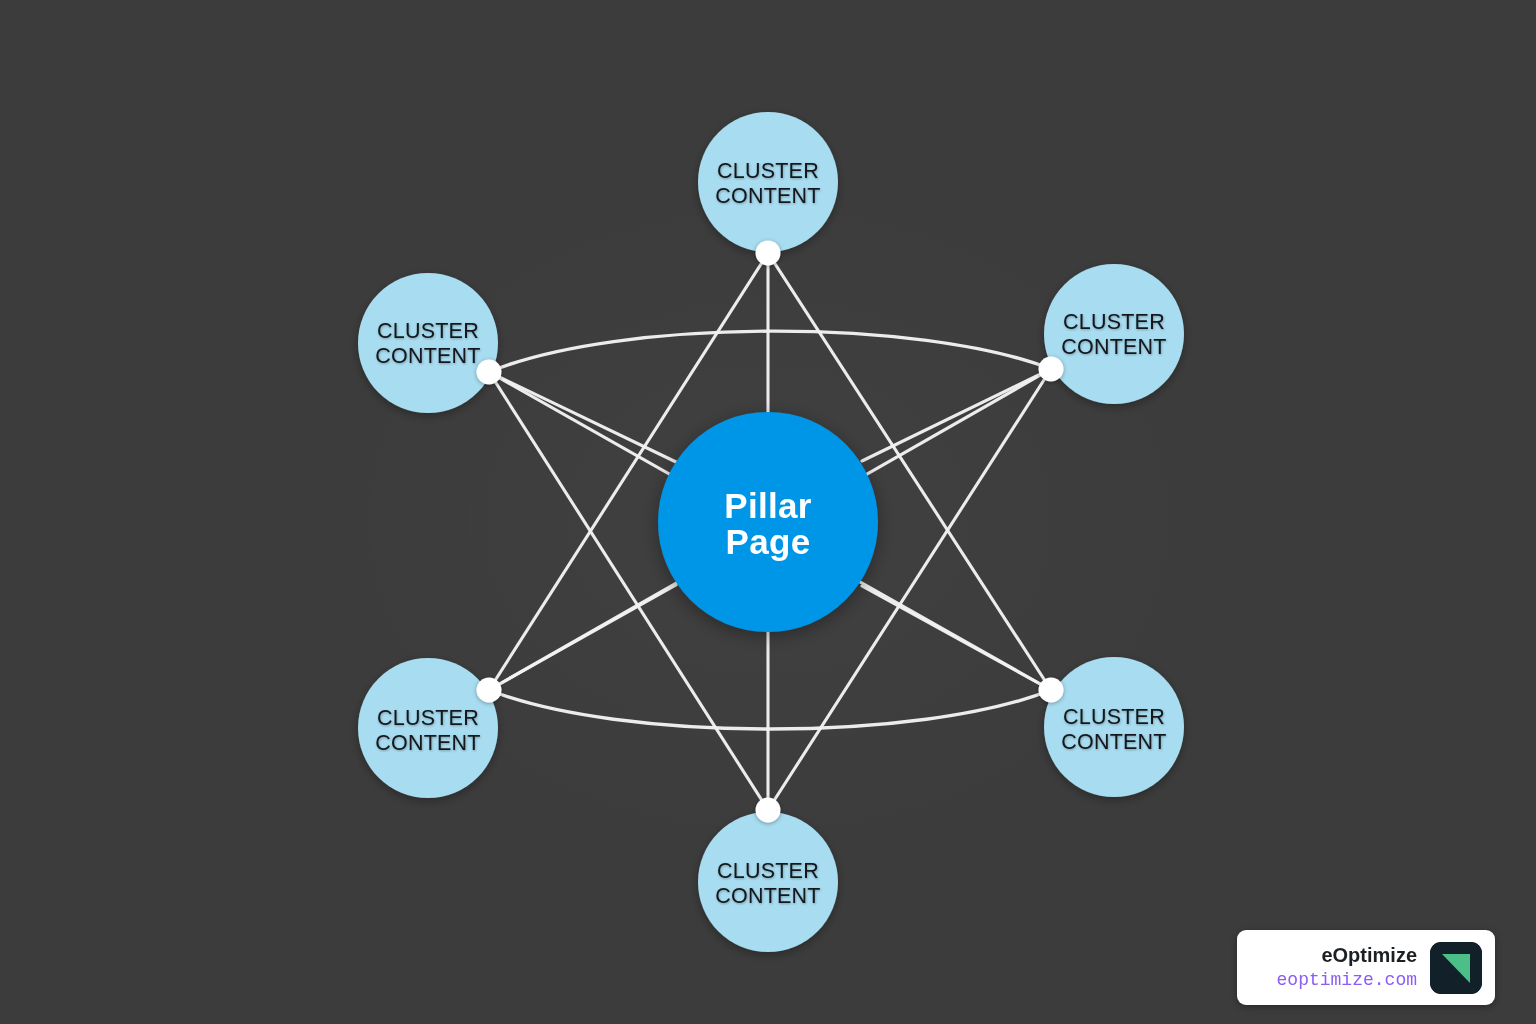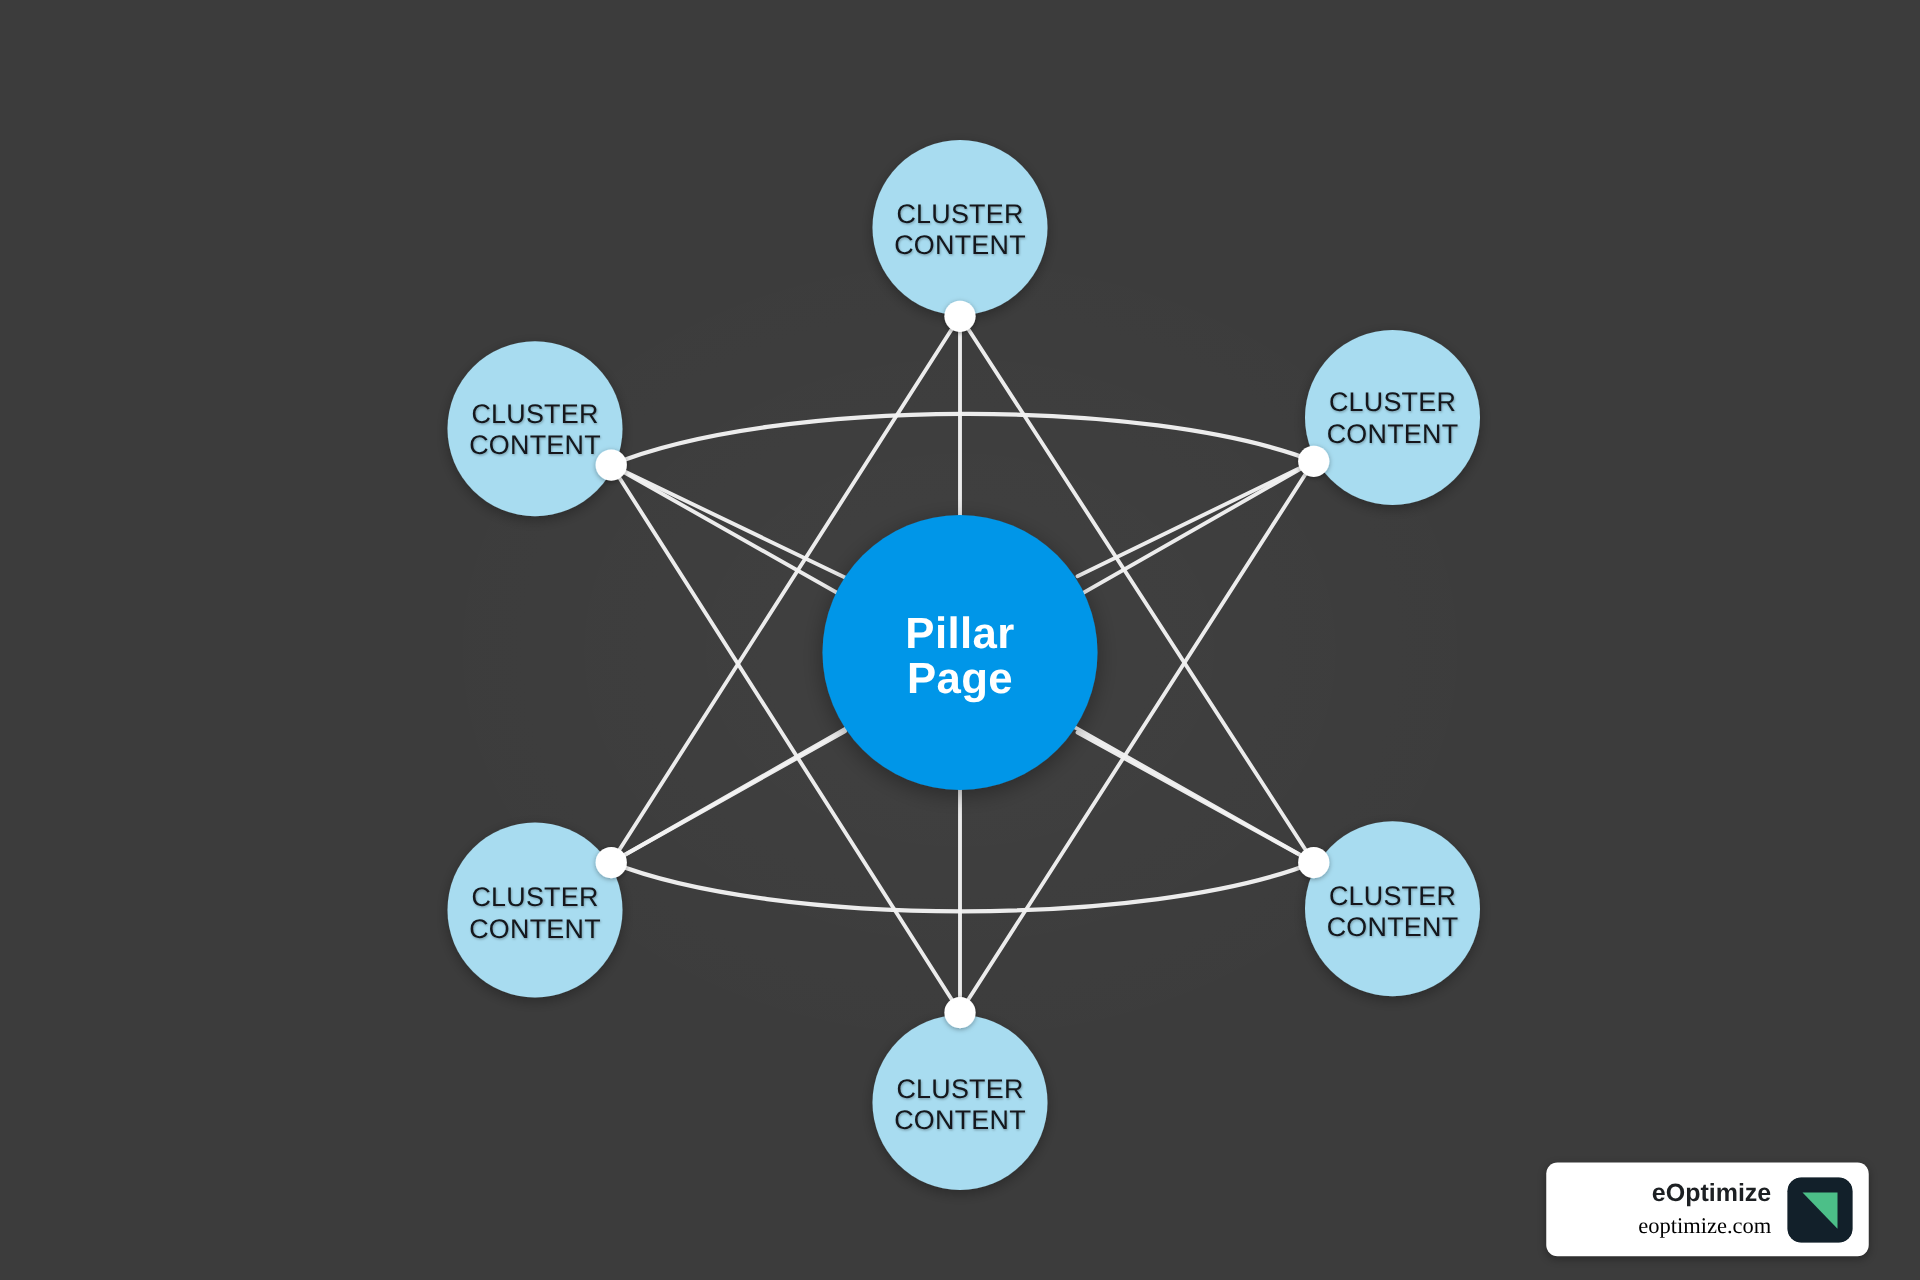--- a/index.html
+++ b/index.html
@@ -111,24 +111,24 @@
     line-height: 1.16;
   }
   .wm-name {
     font-family: "Liberation Sans", sans-serif;
     font-size: 20px;
     font-weight: bold;
     color: #1d2023;
     white-space: nowrap;
   }
   .wm-url {
-    font-family: Liberation Serif, serif;
+    font-family: Liberation Mono, monospace;
     font-size: 18px;
     font-weight: 400;
-    color: #000000;
+    color: #8b5cf6;
     white-space: nowrap;
     margin-top: 2px;
   }
   #watermark-logo {
     width: 52px;
     height: 52px;
     border-radius: 11px;
     background: #12202a;
     flex: 0 0 auto;
     display: block;

